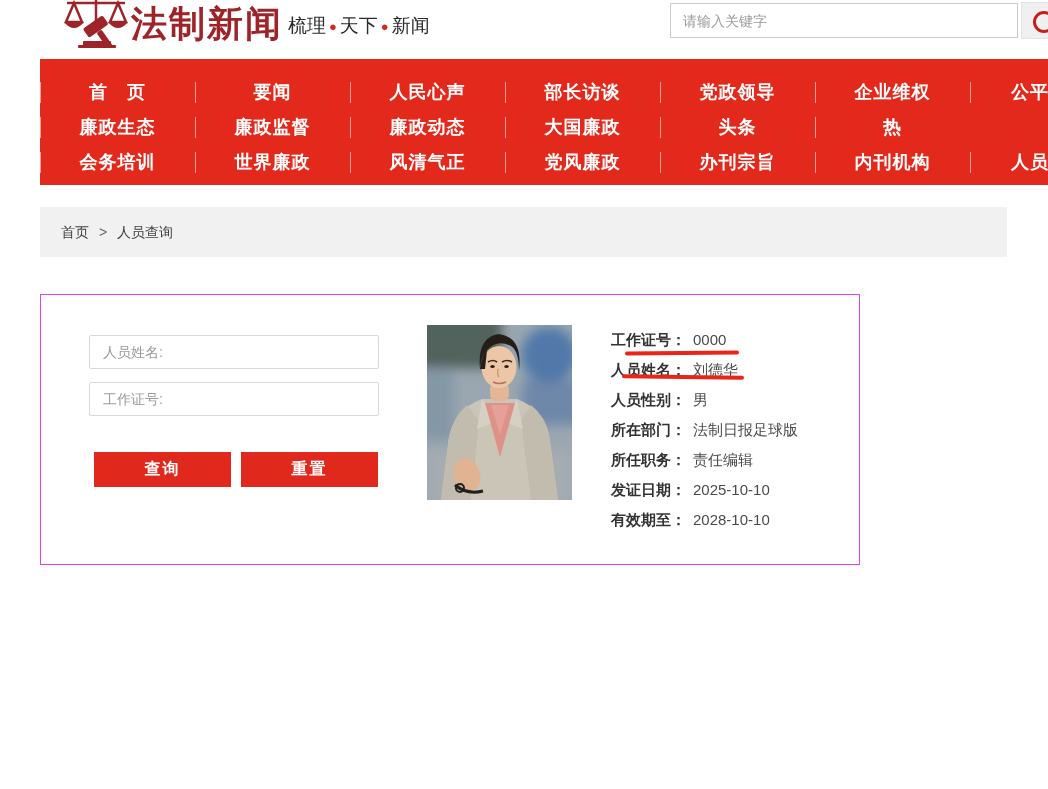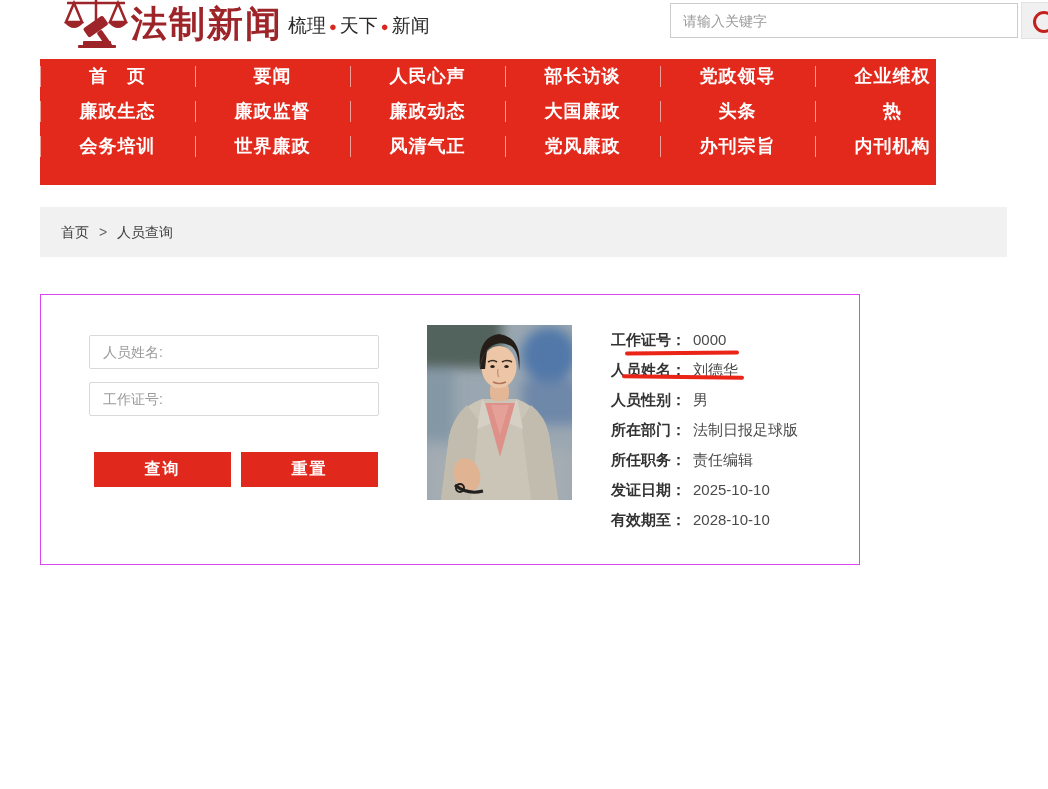--- a/index.html
+++ b/index.html
@@ -16,22 +16,22 @@
   .tagline .dot{color:#d7281e;font-size:13px;margin:0 3px;line-height:1;}
   .search-input{position:absolute;left:670px;top:3px;width:348px;height:35px;
     box-sizing:border-box;border:1px solid #cccccc;border-radius:0;
     padding:0 12px;font-size:14px;color:#333;outline:none;font-family:inherit;}
   .search-input::placeholder{color:#9a9a9a;}
   .search-btn{position:absolute;left:1021px;top:2px;width:42px;height:37px;
     background:#f0f0f0;border:1px solid #e3e3e3;box-sizing:border-box;cursor:pointer;}
   .search-ring{position:absolute;left:11px;top:8px;width:16px;height:16px;
     border:3px solid #c3201d;border-radius:50%;}
   
-  .nav{position:absolute;left:40px;top:59px;width:896px;height:126px;
-    background:#e2291c;overflow:hidden;box-sizing:border-box;}
+  .nav{position:absolute;left:40px;top:59px;width:1008px;height:126px;
+    background:#e2291c;overflow:hidden;padding-top:16px;box-sizing:border-box;}
   .nav-row{display:flex;width:1085px;}
   .nav-cell{flex:0 0 155px;width:155px;text-align:center;line-height:35px;height:35px;
     color:#ffffff;font-size:18px;font-weight:600;position:relative;cursor:pointer;
     letter-spacing:1px;}
   .nav-cell::before{content:"";position:absolute;left:0;top:7px;width:1px;height:21px;
     background:rgba(255,255,255,0.55);}
   .nav-row .nav-cell:nth-child(7){text-align:left;box-sizing:content-box;}
   .nav-row1 .nav-cell:nth-child(7){padding-left:41px;}
   .nav-row2 .nav-cell:nth-child(7){padding-left:59px;}
   .nav-row3 .nav-cell:nth-child(7){padding-left:41px;}

